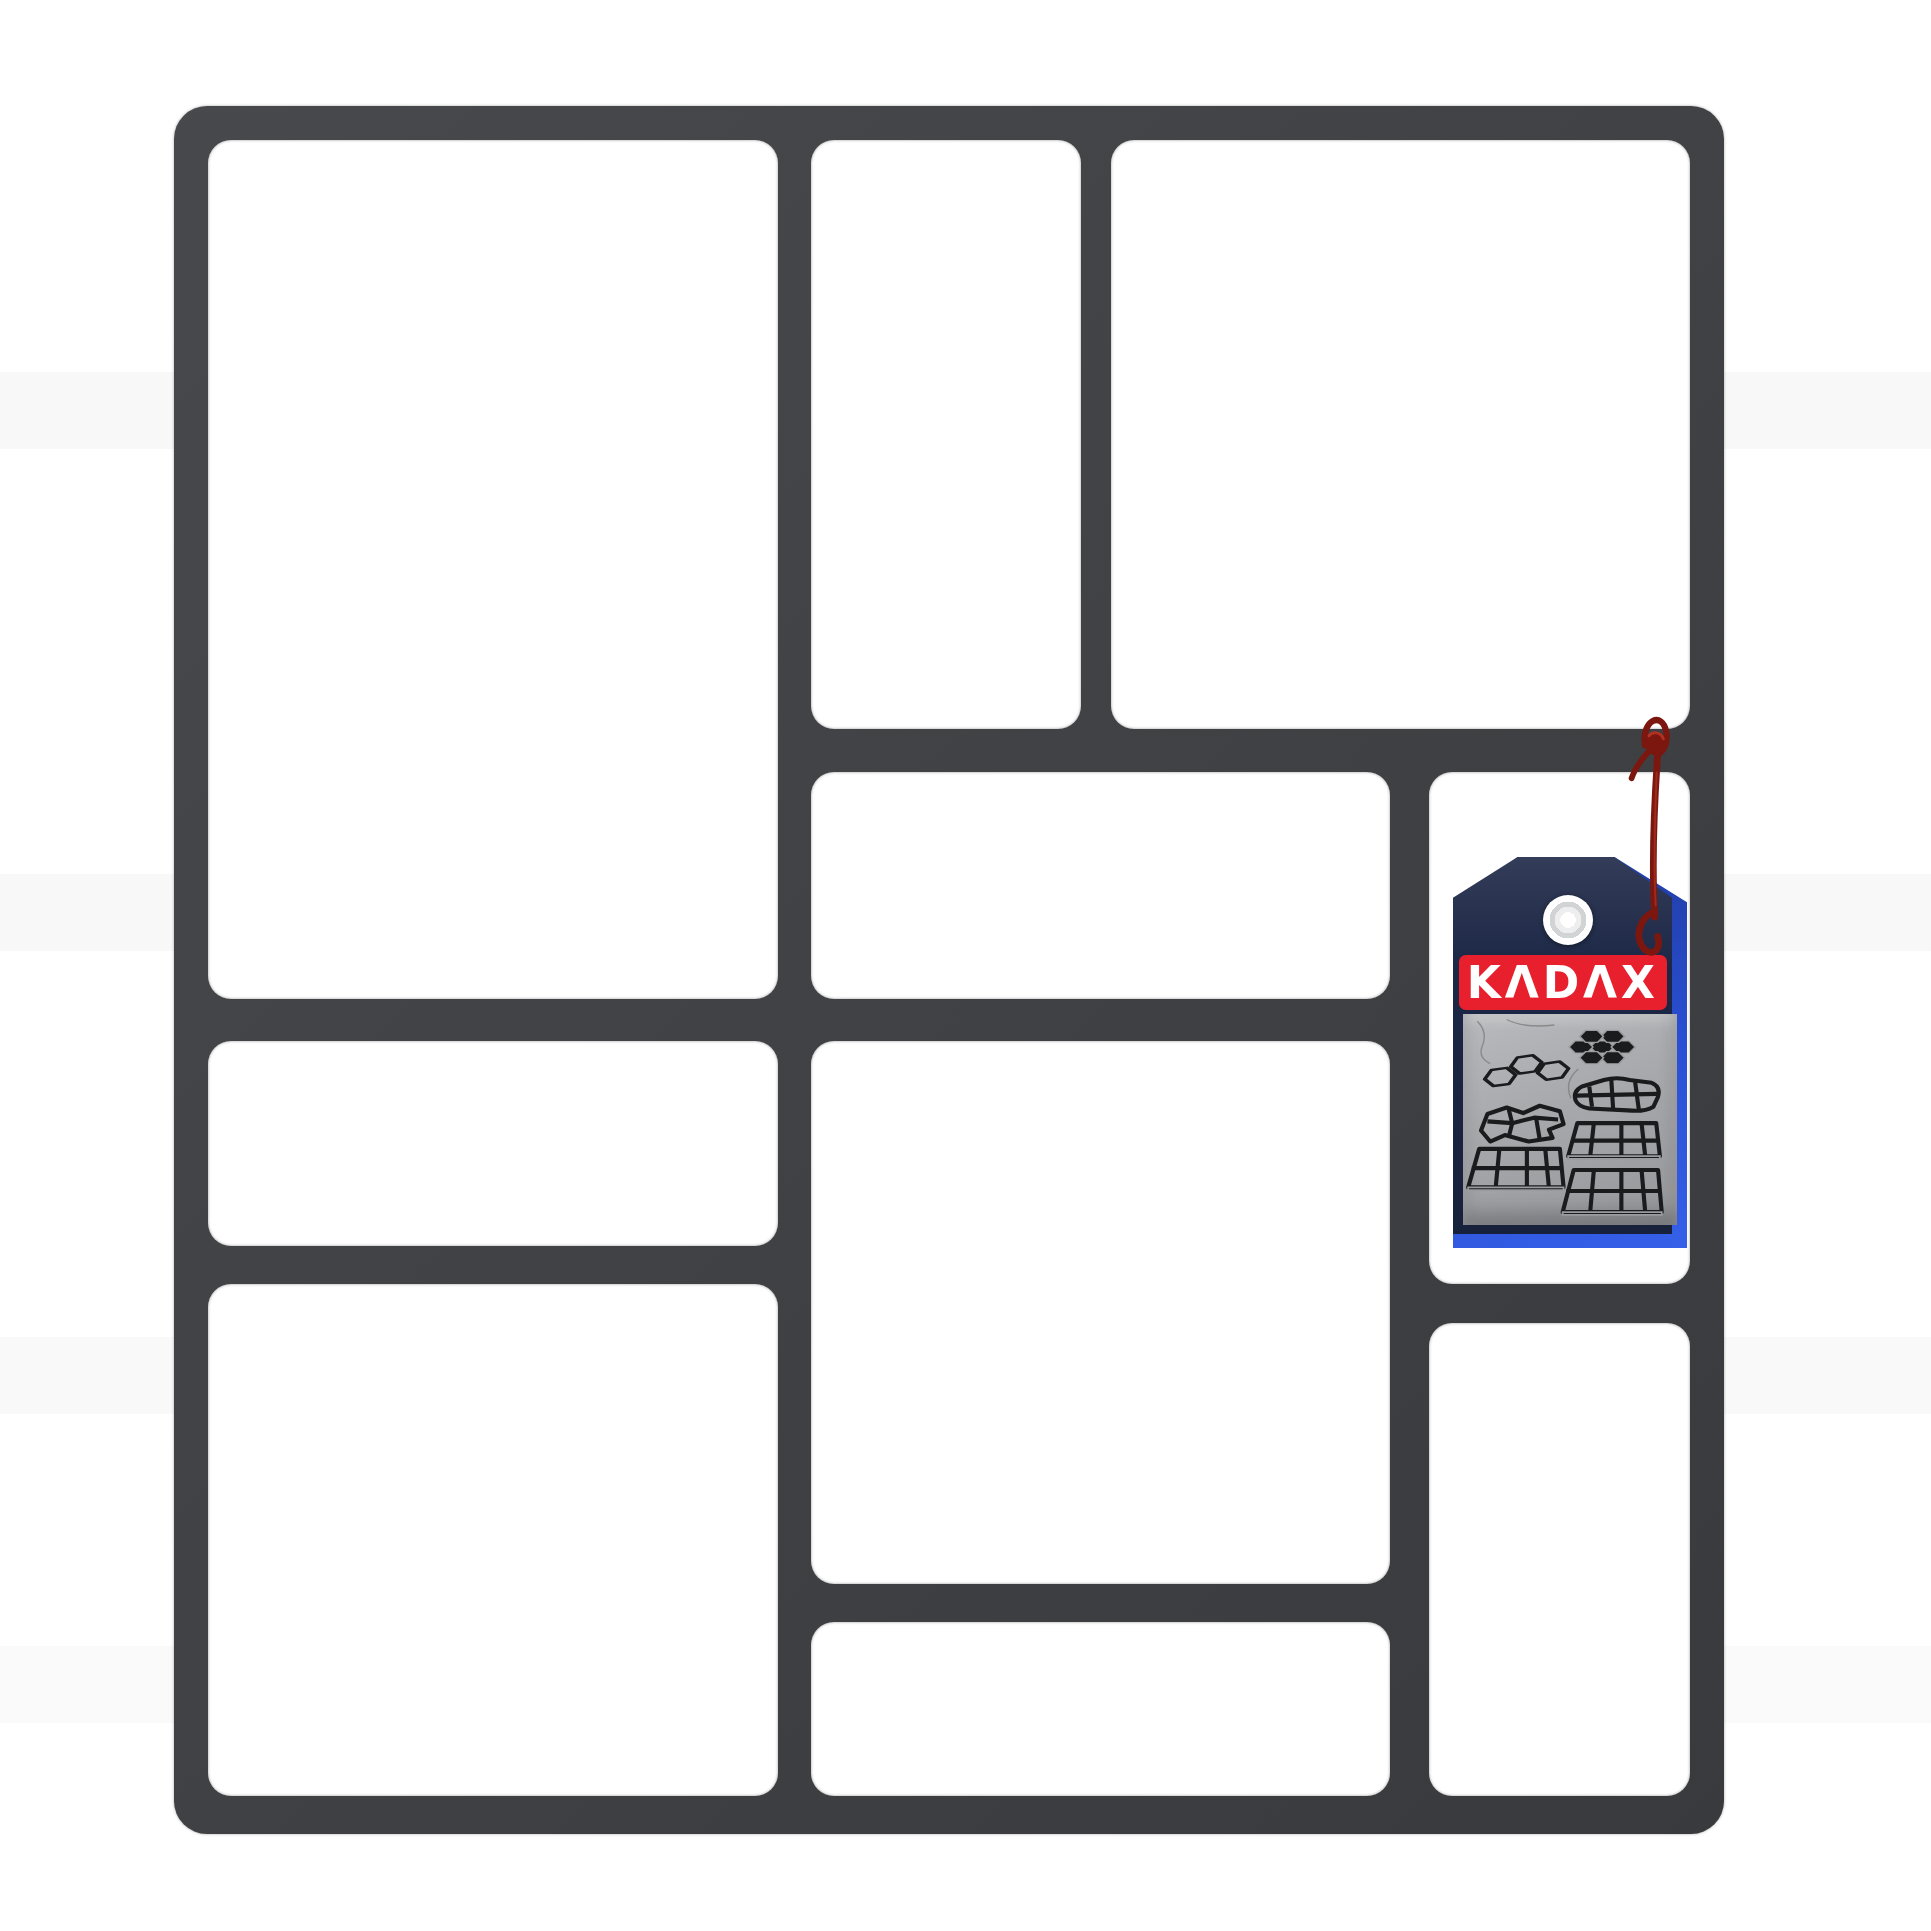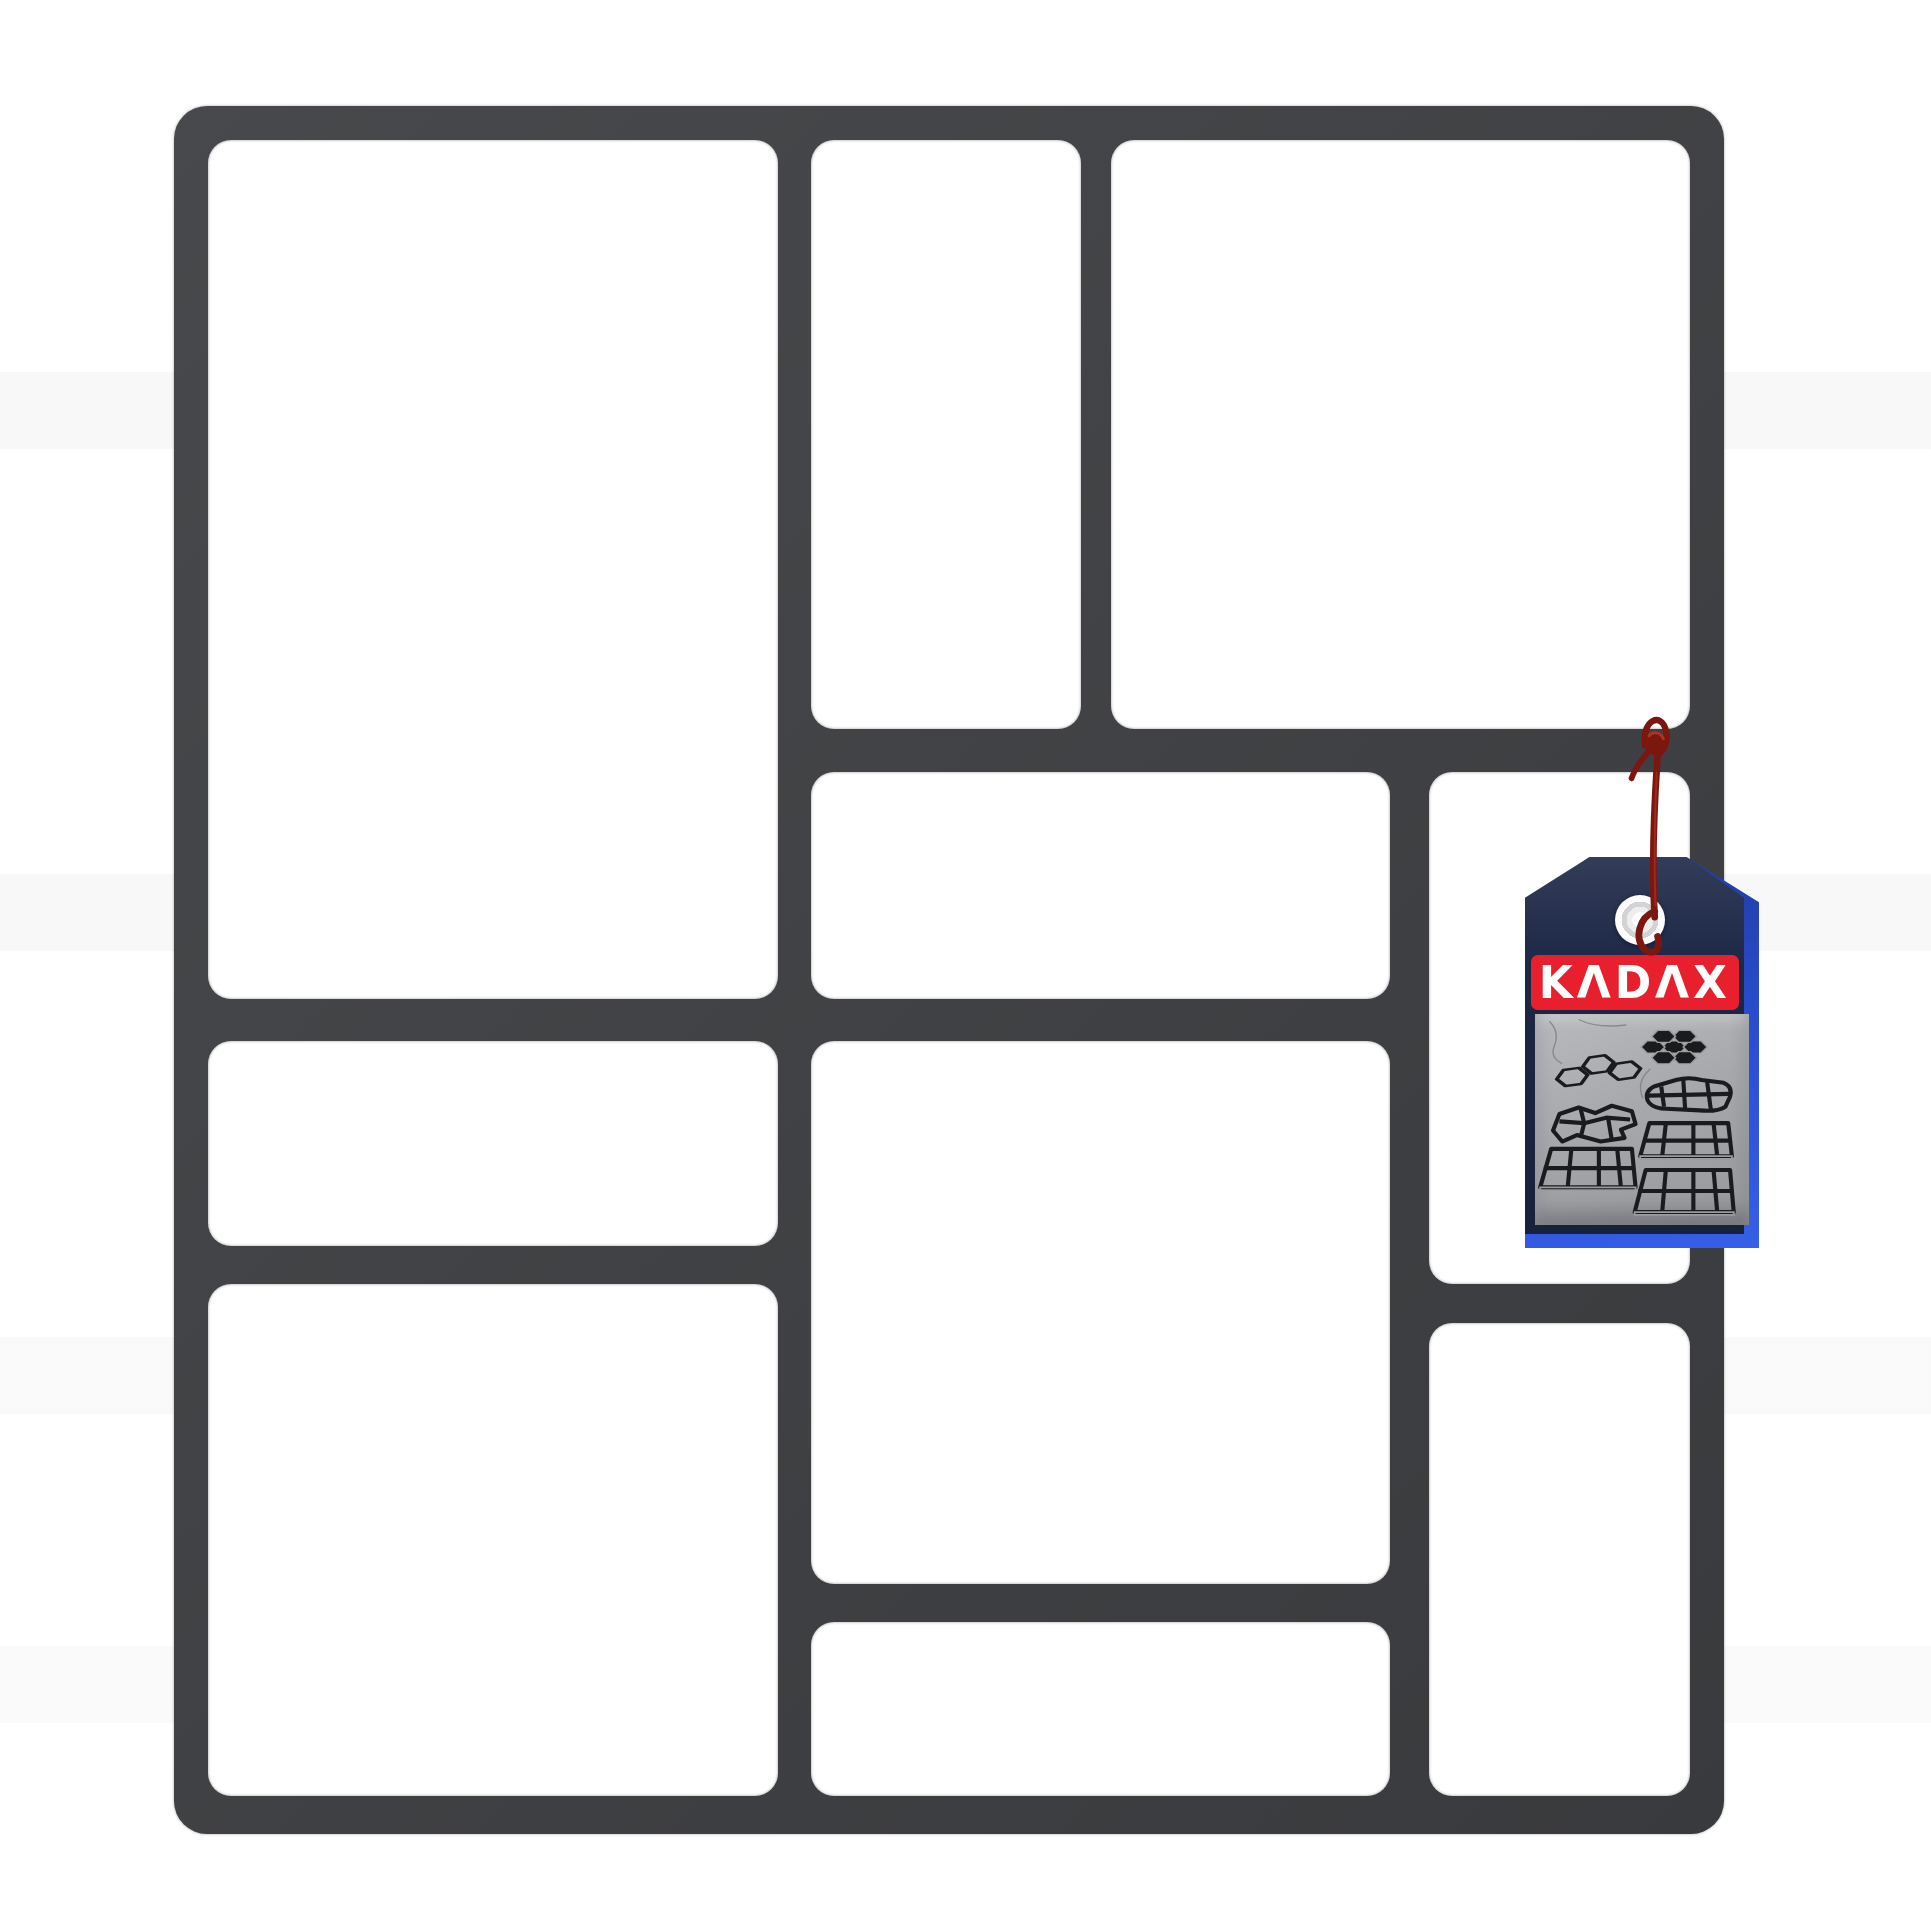--- a/index.html
+++ b/index.html
@@ -89,21 +89,21 @@
       <div class="cavity" style="left: 937px; top: 34px; width: 579px; height: 589px; border-radius: 23px;"></div>
       <div class="cavity" style="left: 637px; top: 666px; width: 579px; height: 227px; border-radius: 23px;"></div>
       <div class="cavity" style="left: 1255px; top: 666px; width: 261px; height: 512px; border-radius: 23px;"></div>
       <div class="cavity" style="left: 34px; top: 935px; width: 570px; height: 205px; border-radius: 23px;"></div>
       <div class="cavity" style="left: 637px; top: 935px; width: 579px; height: 543px; border-radius: 23px;"></div>
       <div class="cavity" style="left: 34px; top: 1178px; width: 570px; height: 512px; border-radius: 23px;"></div>
       <div class="cavity" style="left: 1255px; top: 1217px; width: 261px; height: 473px; border-radius: 23px;"></div>
       <div class="cavity" style="left: 637px; top: 1516px; width: 579px; height: 174px; border-radius: 23px;"></div>
     </div>
 
-  <div class="tag" style="left: 1525px; top: 857px; width: 234px; height: 391px;">
+  <div class="tag" style="left: 1453px; top: 857px; width: 234px; height: 391px;">
     <div class="tag-back"></div>
     <div class="tag-front"></div>
     <div class="tag-band">
       <span>KΛDΛX</span>
     </div>
     <div class="tag-photo">
       <svg width="214" height="211" viewBox="0 0 222 230">
 
         <path class="crack" d="M10 8 Q22 20 15 36 Q11 48 24 54"></path>
         <path class="crack" d="M42 6 Q62 16 94 12"></path>

